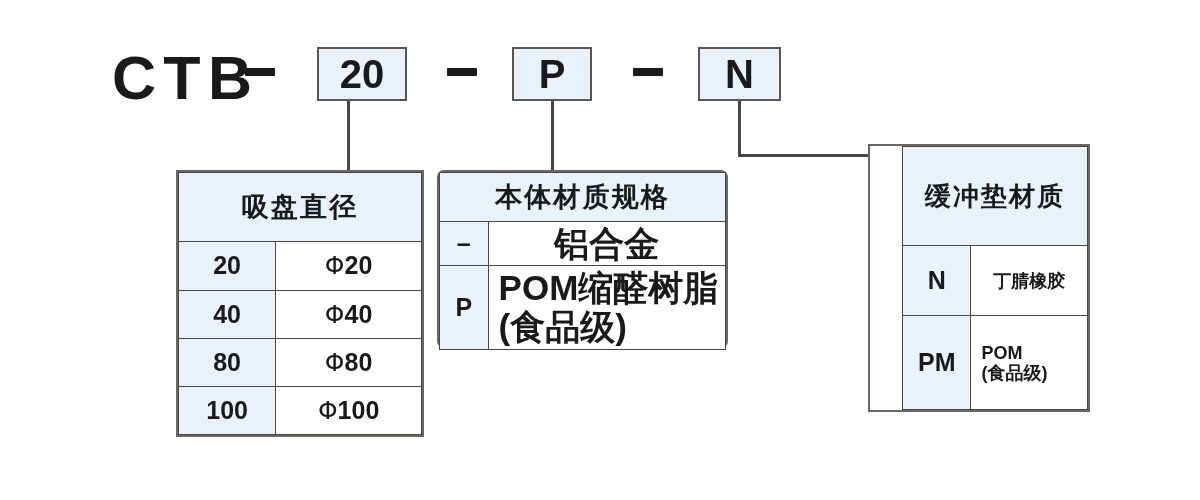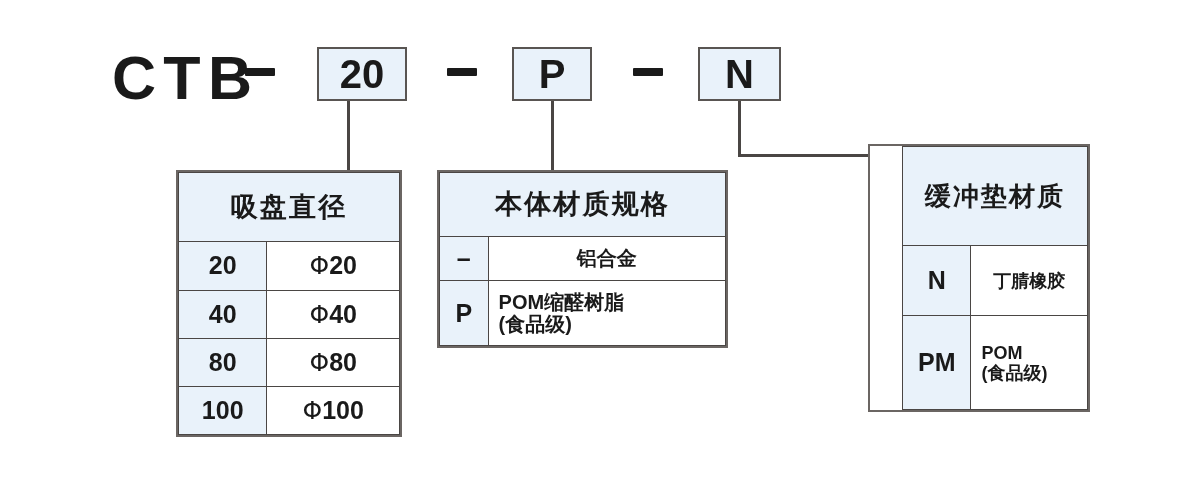--- a/index.html
+++ b/index.html
@@ -122,29 +122,29 @@
     line-height: 1.12;
     white-space: nowrap;
   }
   .phi {
     font-family: "DejaVu Sans", sans-serif;
     font-weight: normal;
     font-size: 25px;
   }
 
   
-  #table-diameter { left: 176px; top: 170px; width: 226px; height: 267px; }
+  #table-diameter { left: 176px; top: 170px; width: 248px; height: 267px; }
   #table-diameter col.c1 { width: 40%; }
   #table-diameter col.c2 { width: 60%; }
 
   
-  #table-body-material { left: 437px; top: 170px; width: 291px; height: 178px; }
+  #table-body-material { left: 437px; top: 170px; width: 291px; height: 178px; border-radius: 7px; }
   #table-body-material col.c1 { width: 17%; }
   #table-body-material col.c2 { width: 83%; }
-  #table-body-material td.val-cell { font-size: 20px; }
+  #table-body-material td.val-cell { font-size: 35px; }
 
   
   #table-pad-material { left: 868px; top: 144px; width: 222px; height: 268px; padding-left: 32px; }
   #table-pad-material col.c1 { width: 37%; }
   #table-pad-material col.c2 { width: 63%; }
   #table-pad-material th.tbl-title { font-size: 26px; }
   #table-pad-material td.val-cell { font-size: 18px; }
 </style>
 </head>
 <body>

